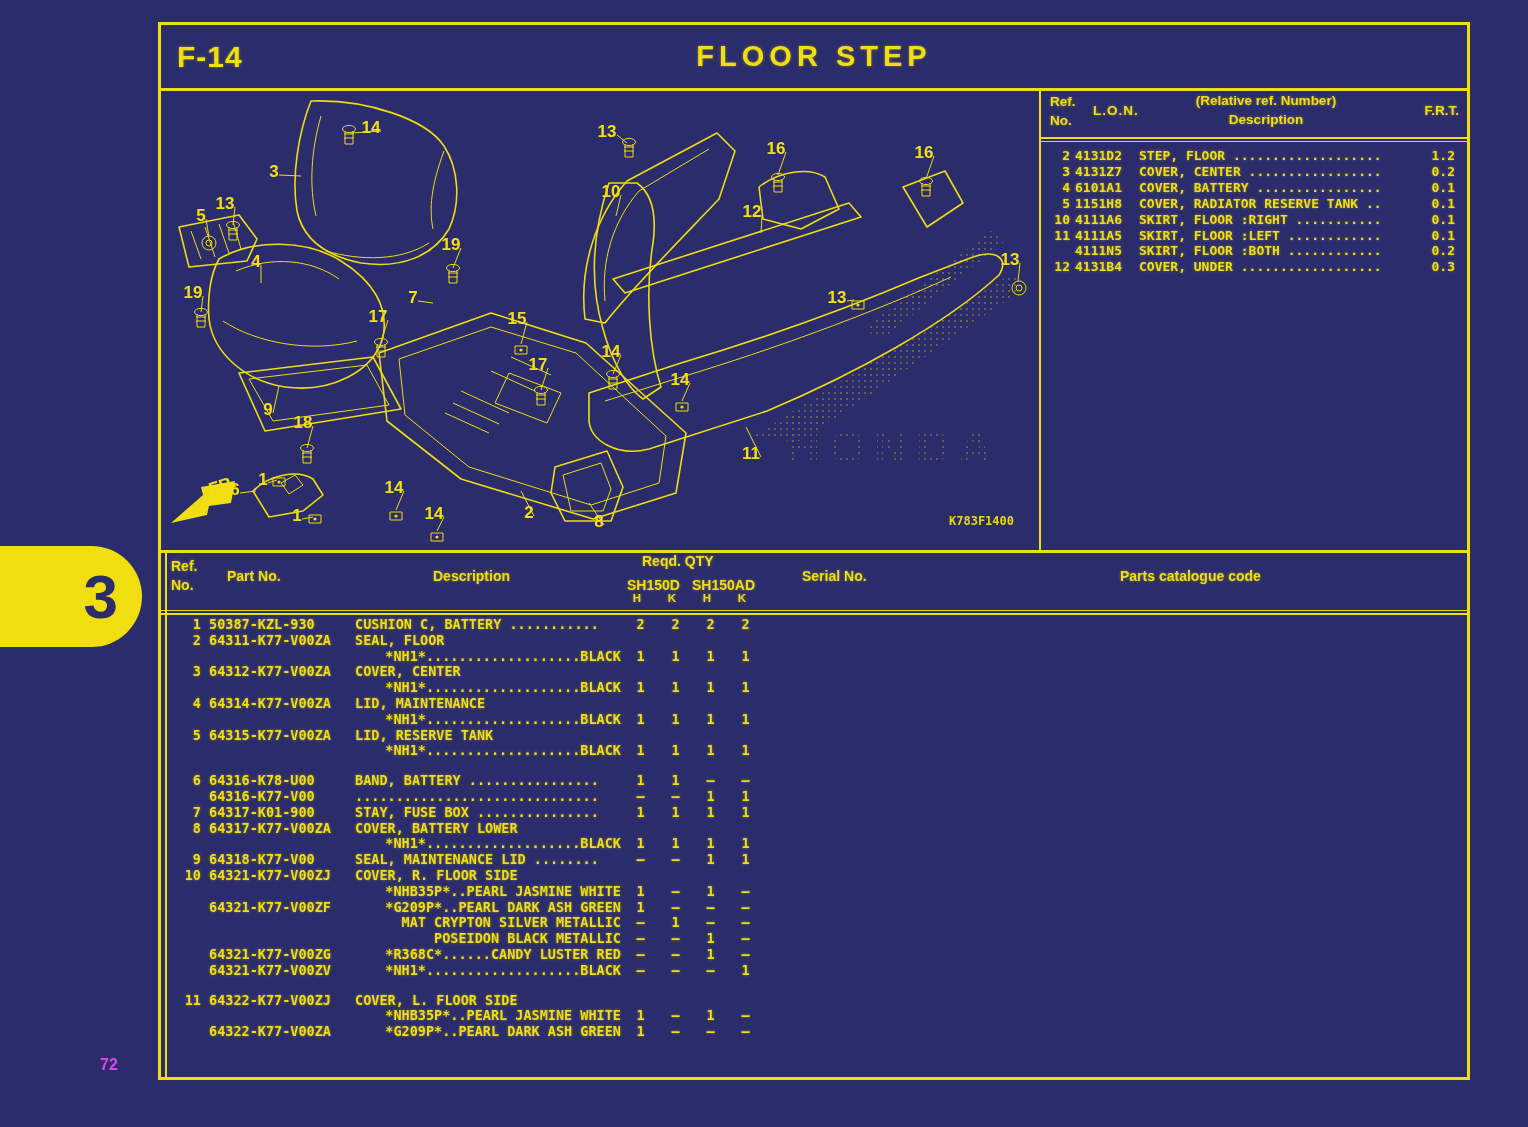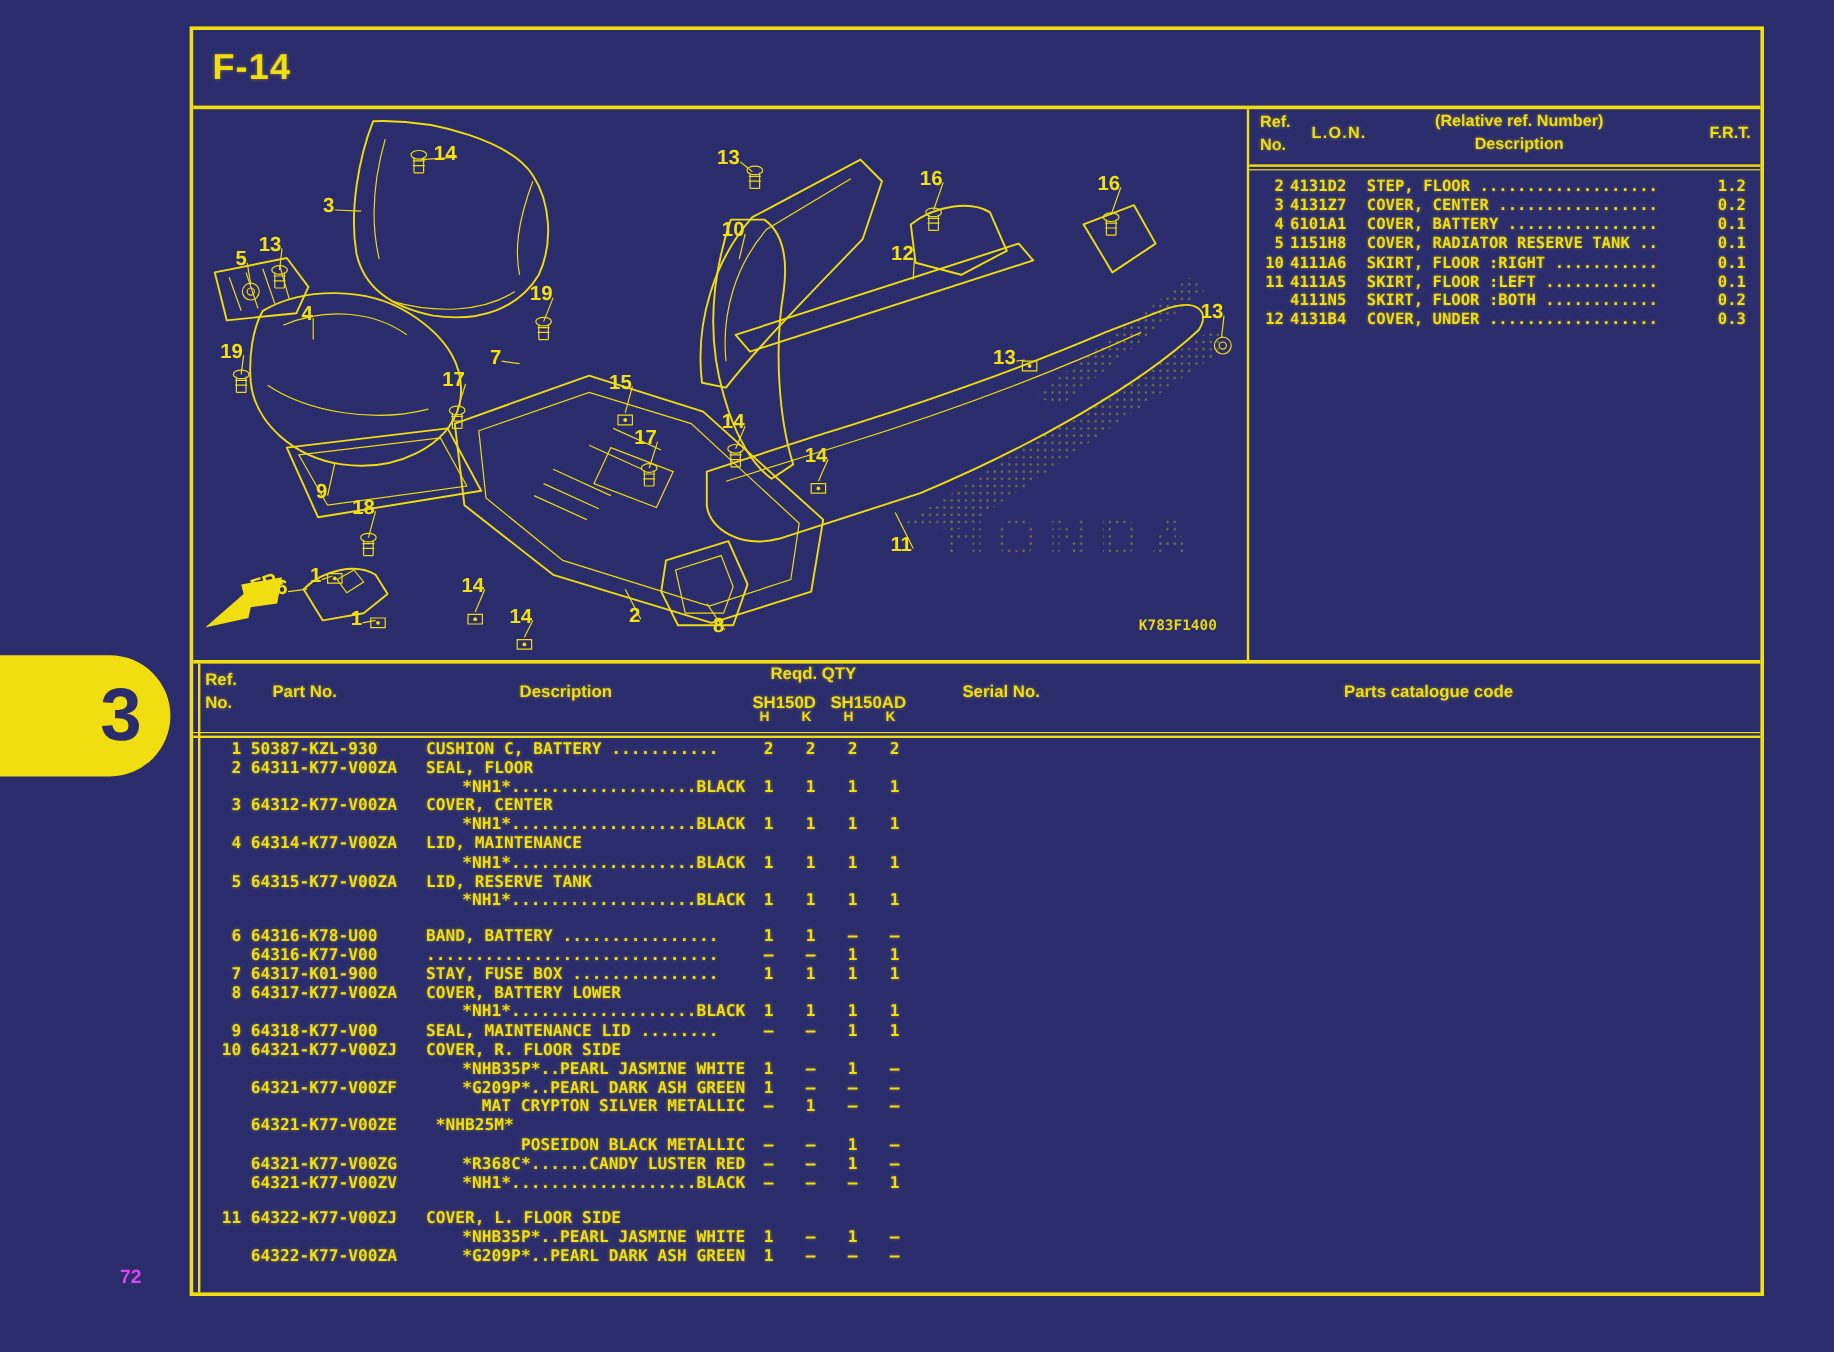--- a/index.html
+++ b/index.html
@@ -83,20 +83,21 @@
   .callout{font-family:"Liberation Sans",sans-serif;font-weight:bold;font-size:17px;fill:#f2e010;}
   .kcode{font-family:"DejaVu Sans Mono",monospace;font-weight:bold;font-size:12px;fill:#e8d712;}
 </style>
 </head>
 <body>
 
 <div class="frame">
 
   <div class="titleband">
     <div class="code">F-14</div>
+    <div class="ptitle">FLOOR STEP</div>
   </div>
 
   <div class="middle">
 
     <div class="diagram">
       <svg viewBox="0 0 878 459" xmlns="http://www.w3.org/2000/svg">
         <defs>
           <pattern id="wdots" width="6" height="6" patternUnits="userSpaceOnUse">
             <circle cx="2" cy="2" r="1.1" fill="#cdbd12"></circle>
           </pattern>
@@ -479,30 +480,20 @@
           <span class="c-part"></span>
           <span class="c-desc right">MAT CRYPTON SILVER METALLIC</span>
           <span class="c-q">–</span>
           <span class="c-q">1</span>
           <span class="c-q">–</span>
           <span class="c-q">–</span>
           <span class="c-rest"></span>
         </div>
         <div class="prow">
           <span class="c-ref"></span>
-          <span class="c-part">64321-K77-V00ZE</span>
-          <span class="c-desc"> *NHB25M*</span>
-          <span class="c-q"></span>
-          <span class="c-q"></span>
-          <span class="c-q"></span>
-          <span class="c-q"></span>
-          <span class="c-rest"></span>
-        </div>
-        <div class="prow">
-          <span class="c-ref"></span>
           <span class="c-part"></span>
           <span class="c-desc right">POSEIDON BLACK METALLIC</span>
           <span class="c-q">–</span>
           <span class="c-q">–</span>
           <span class="c-q">1</span>
           <span class="c-q">–</span>
           <span class="c-rest"></span>
         </div>
         <div class="prow">
           <span class="c-ref"></span>

